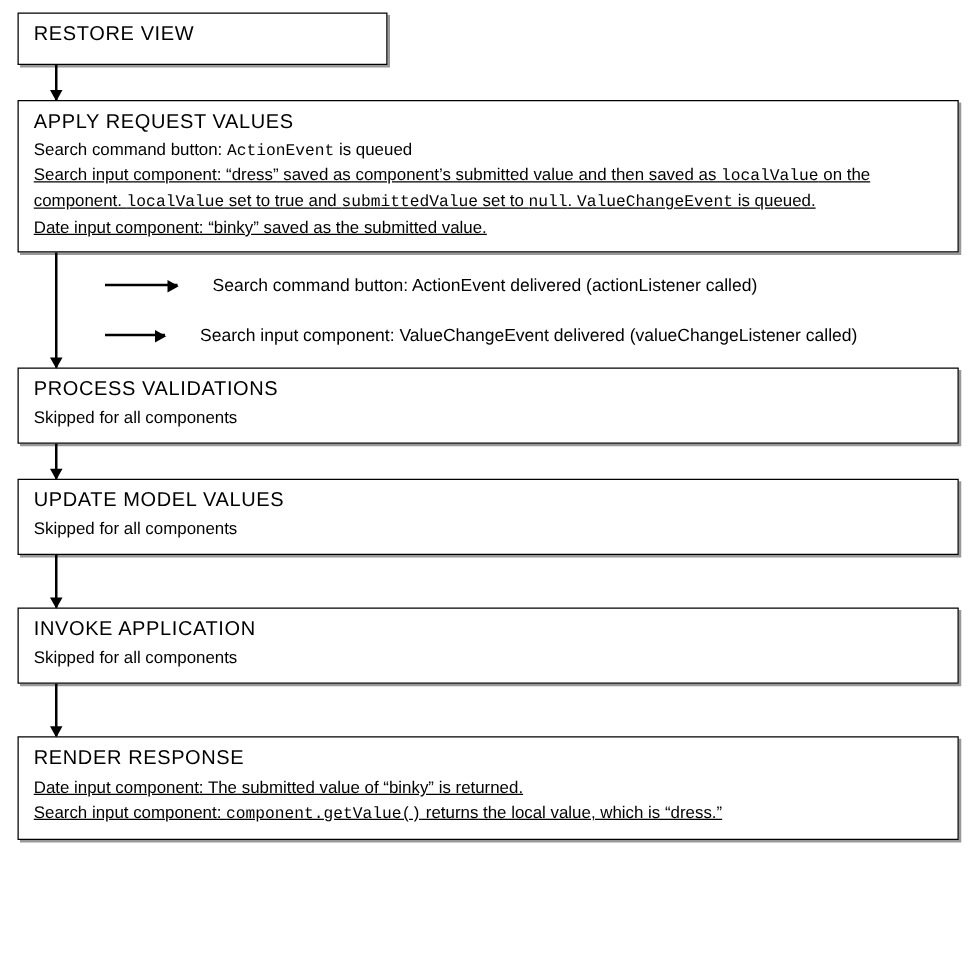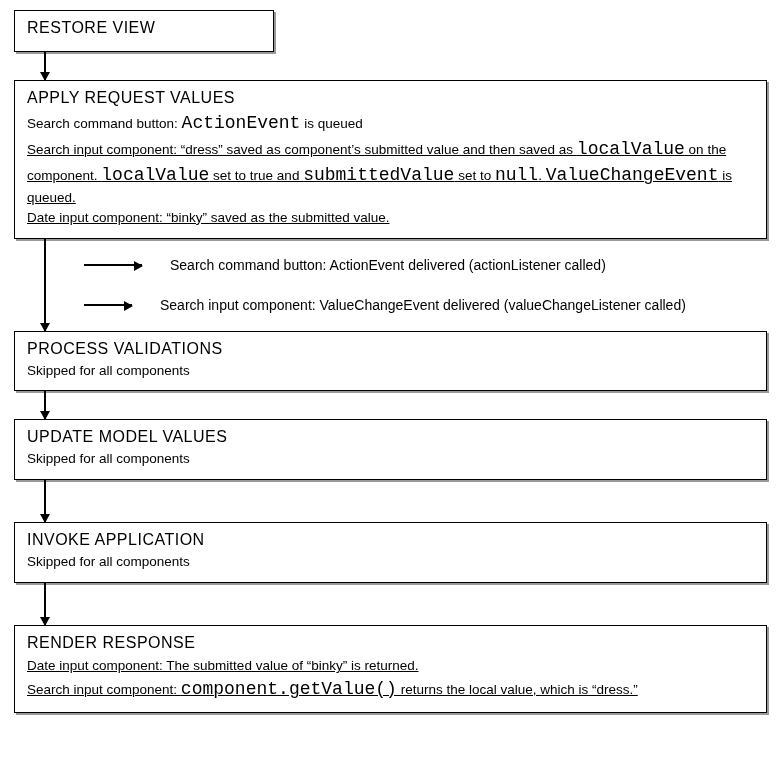--- a/index.html
+++ b/index.html
@@ -31,21 +31,21 @@
     line-height: 1.4;
   }
   .phase .para {
     font-size: 13.5px;
     margin: 0 0 0 0;
     line-height: 1.45;
     text-decoration: underline;
   }
   code, .mono {
     font-family: "Courier New", Courier, monospace;
-    font-size: 18px;
+    font-size: 13px;
   }
   .arrow-down {
     width: 0;
     height: 28px;
     border-left: 2px solid #000;
     margin-left: 30px;
     position: relative;
   }
   .arrow-down::after {
     content: "";
@@ -105,21 +105,21 @@
   .branch-row.r2 .branch-line { width: 48px; }
   .branch-label {
     font-size: 14px;
     margin-left: 28px;
     white-space: nowrap;
   }
 </style>
 </head>
 <body>
 
-<div class="phase" style="width:260px;">
+<div class="phase" style="width:296px;">
   <h2>RESTORE VIEW</h2>
 </div>
 
 <div class="arrow-down"></div>
 
 <div class="phase">
   <h2>APPLY REQUEST VALUES</h2>
   <p class="sub">
     <span>Search command button: </span><span class="mono">ActionEvent</span><span> is queued</span>
   </p>

